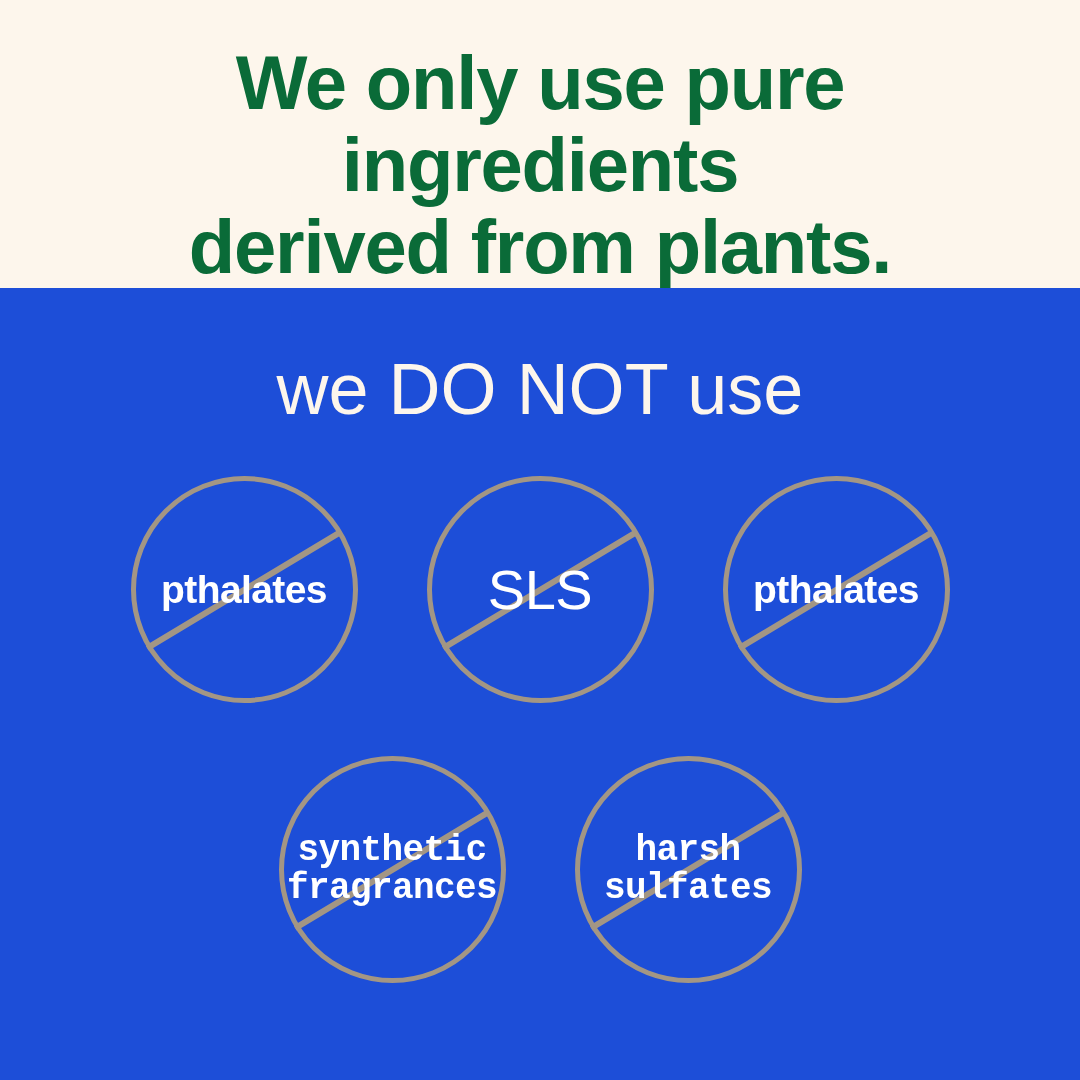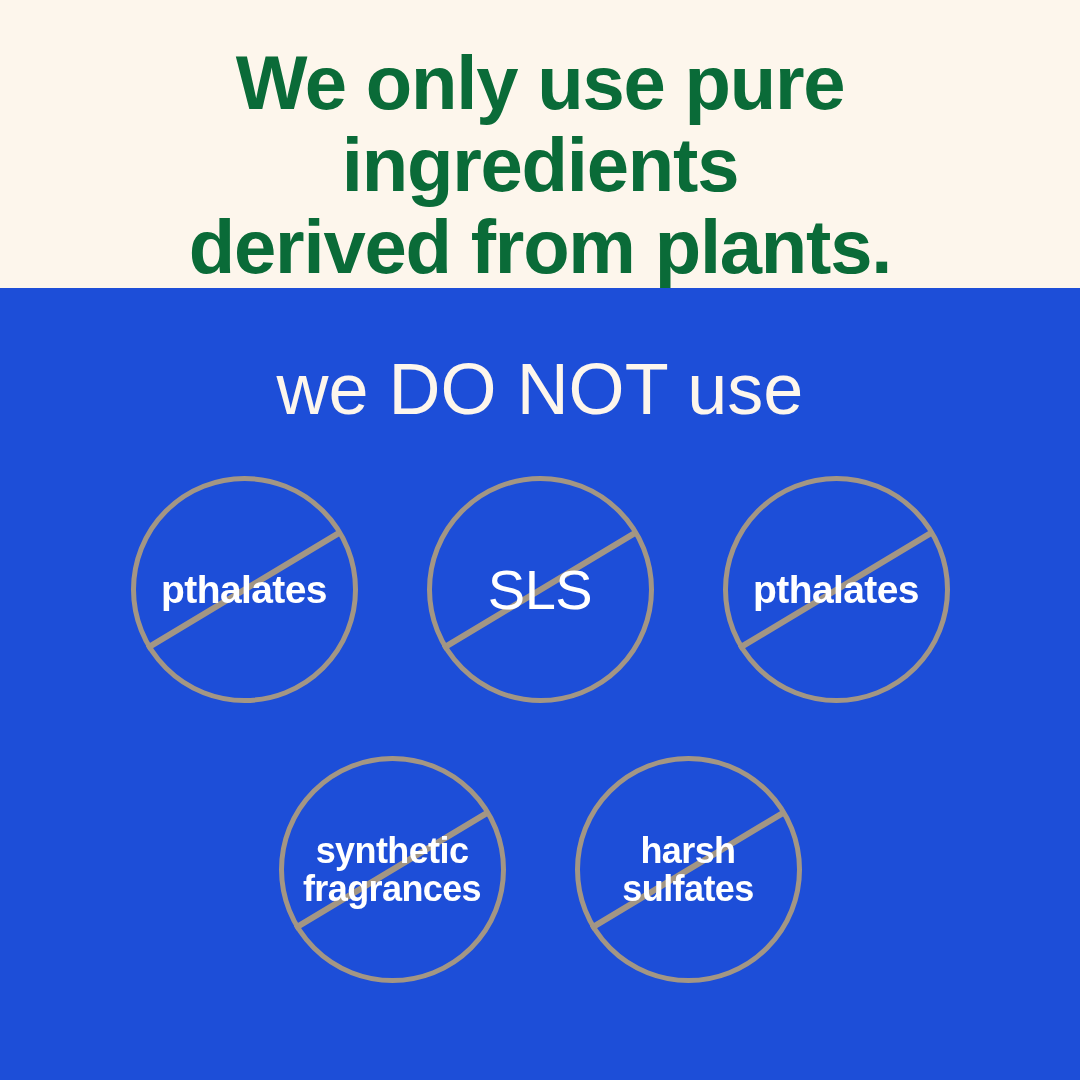--- a/index.html
+++ b/index.html
@@ -135,20 +135,21 @@
   
   .no-badge.size-lg .badge-label {
     font-weight: 400;
     font-size: 56px;
     line-height: 58px;
     letter-spacing: -0.5px;
   }
   .no-badge.size-two .badge-label {
     font-size: 36px;
     line-height: 38px;
+    font-family: Liberation Mono, monospace;
   }
 </style>
 </head>
 <body>
 
 <div class="poster">
 
   <div class="top-band">
     <h1 class="headline">We only use pure ingredients
 derived from plants.</h1>

